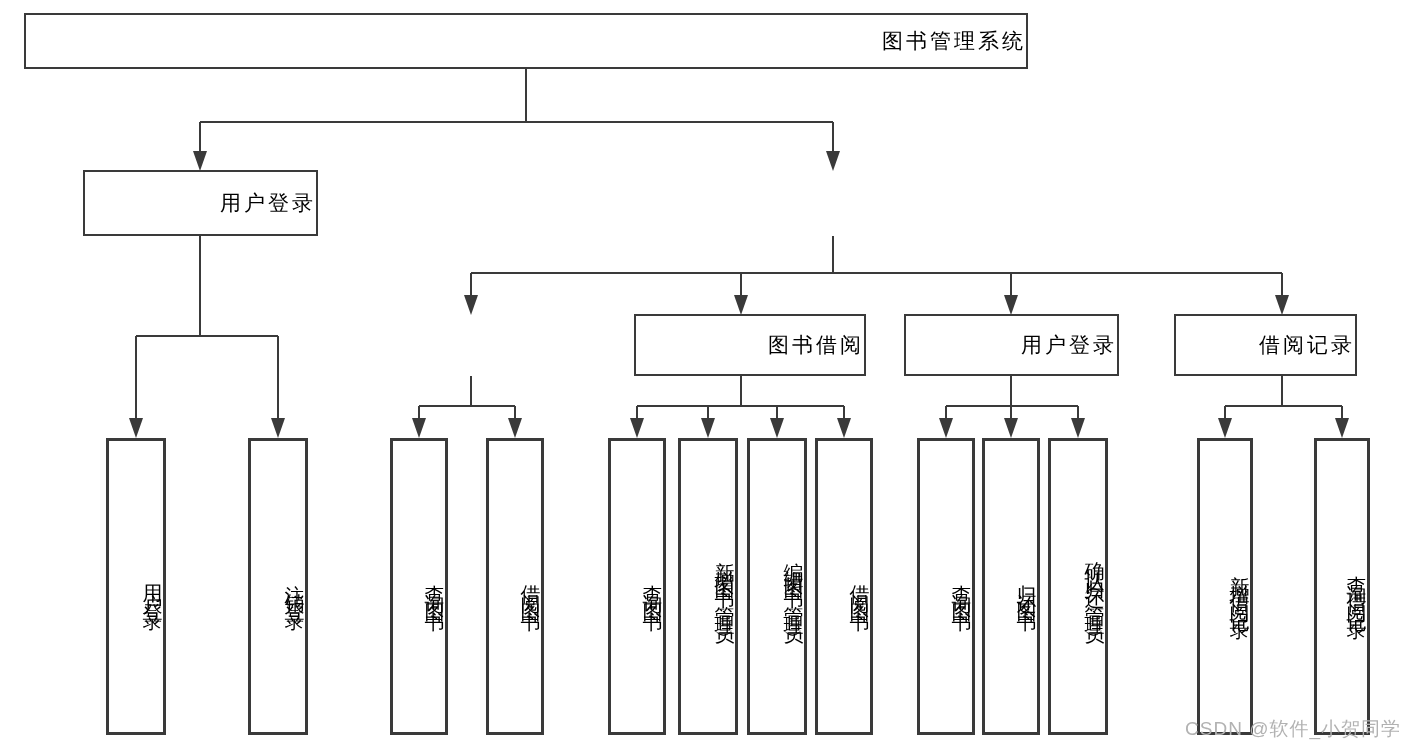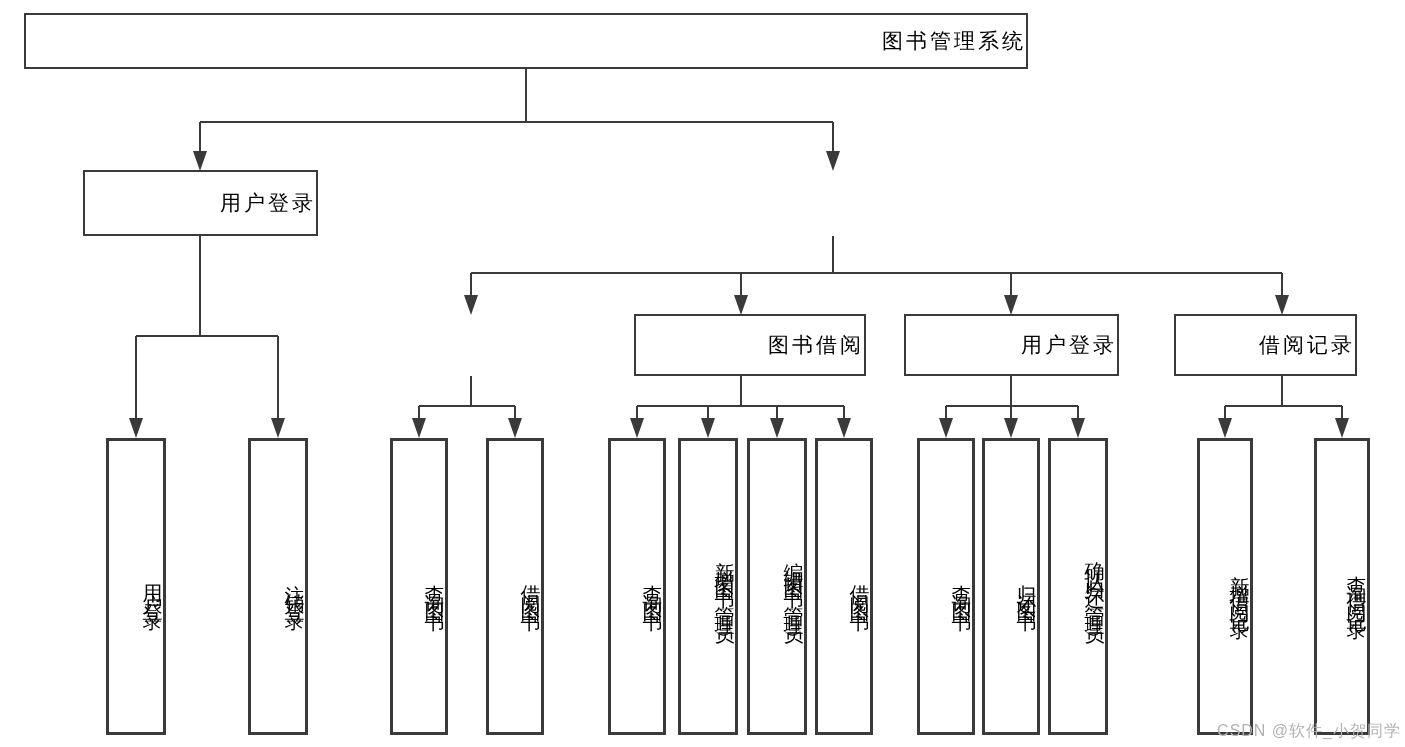--- a/index.html
+++ b/index.html
@@ -37,21 +37,21 @@
     text-orientation: mixed;
     font-size: 20px;
     letter-spacing: 9px;
     line-height: 1;
     white-space: nowrap;
   }
   .watermark {
     position: absolute;
     right: 4px;
     bottom: 5px;
-    font-size: 16px;
+    font-size: 19px;
     color: #b2b2b2;
     letter-spacing: 1px;
     z-index: 5;
   }
 </style>
 </head>
 <body>
 
 <div class="canvas">
 

